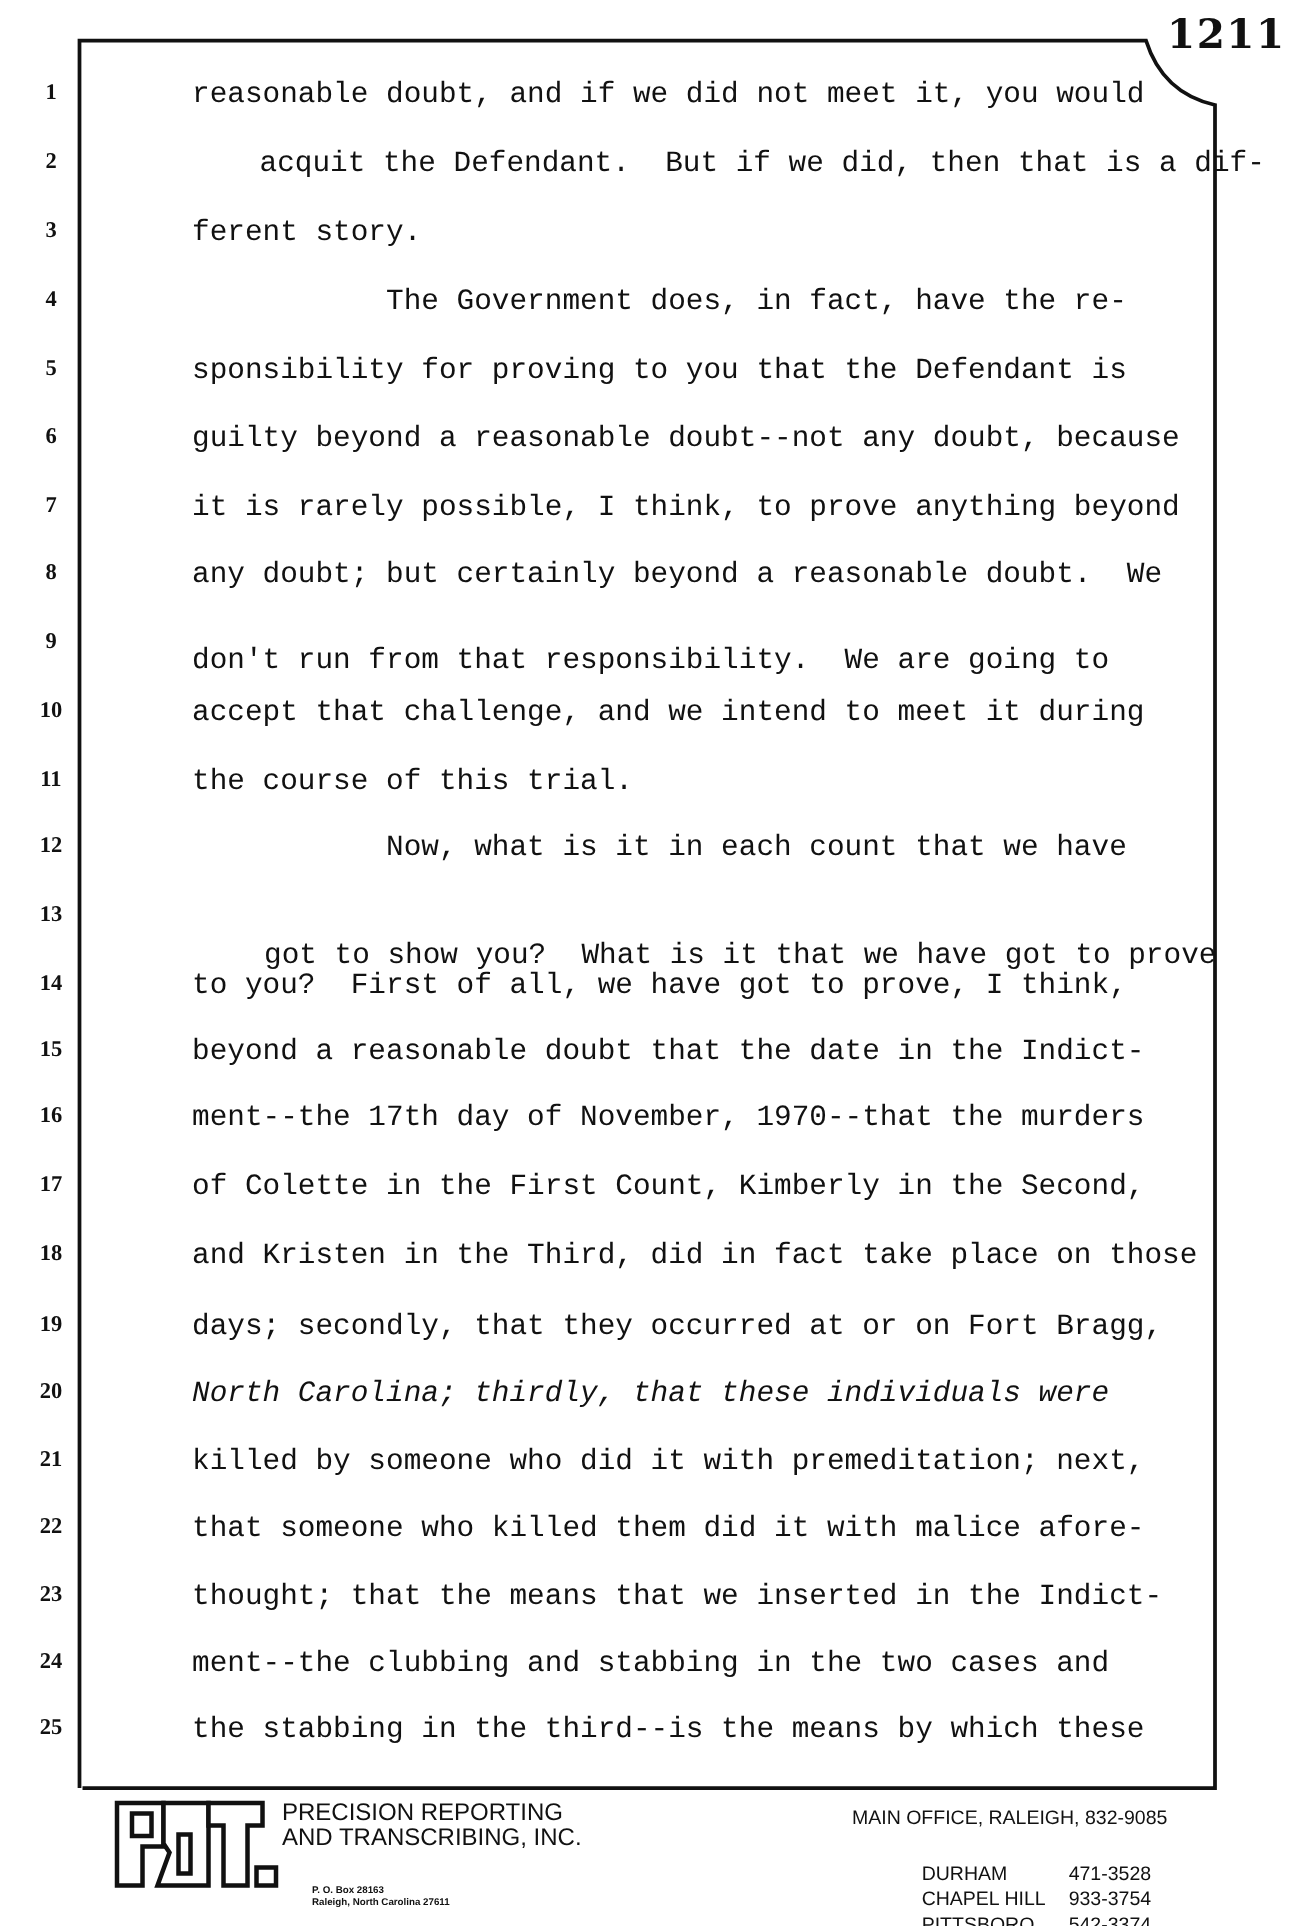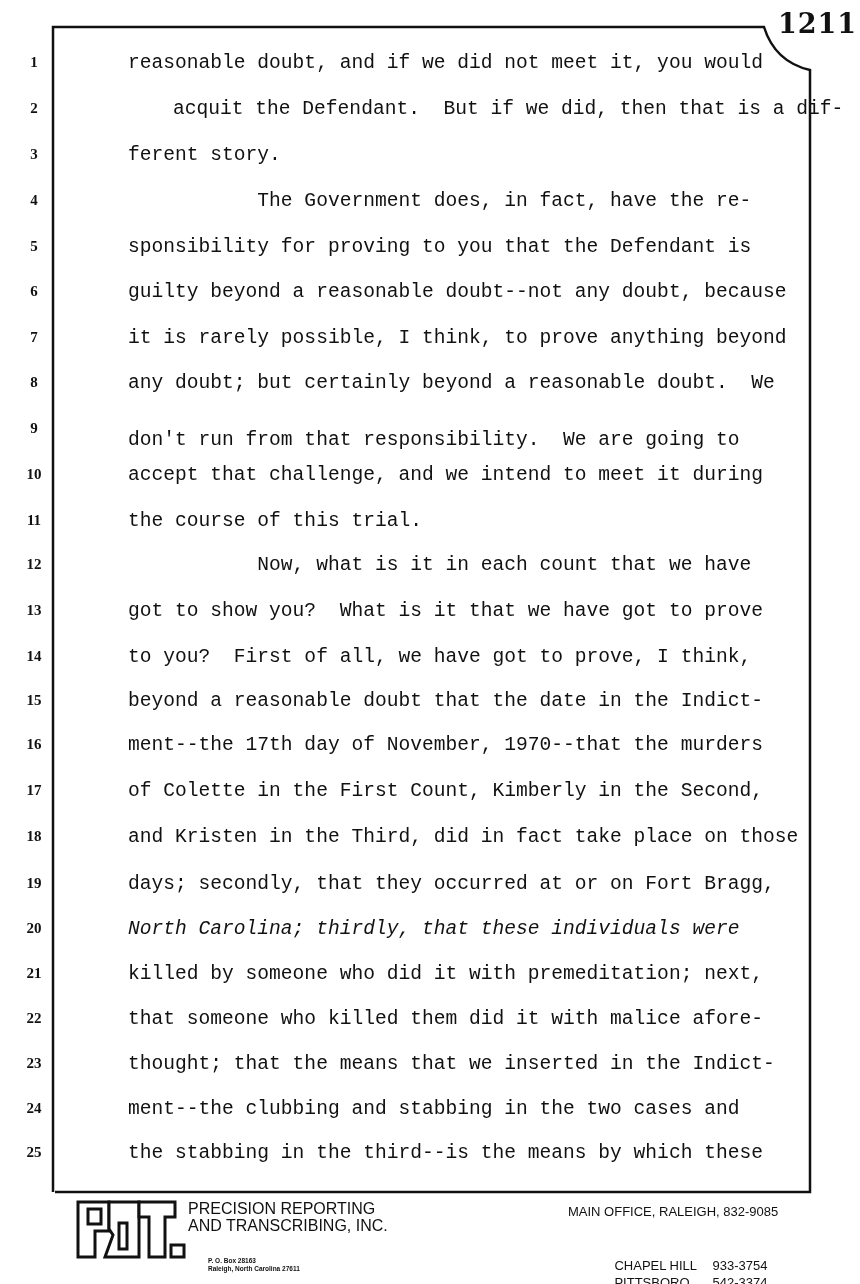--- a/index.html
+++ b/index.html
@@ -130,21 +130,21 @@
       <div class="line-text" style="top: 372px;">any doubt; but certainly beyond a reasonable doubt.  We</div>
       <div class="line-number" style="top: 420px;">9</div>
       <div class="line-text" style="top: 397px; margin-top: 32px;">don't run from that responsibility.  We are going to</div>
       <div class="line-number" style="top: 466px;">10</div>
       <div class="line-text" style="top: 464px;">accept that challenge, and we intend to meet it during</div>
       <div class="line-number" style="top: 512px;">11</div>
       <div class="line-text" style="top: 510px;">the course of this trial.</div>
       <div class="line-number" style="top: 556px;">12</div>
       <div class="line-text" style="top: 554px;">           Now, what is it in each count that we have</div>
       <div class="line-number" style="top: 602px;">13</div>
-      <div class="line-text" style="top: 600px;">got to show you?  What is it that we have got to prove</div>
+      <div class="line-text" style="top: 626px; margin-left: 48px;">got to show you?  What is it that we have got to prove</div>
       <div class="line-number" style="top: 648px;">14</div>
       <div class="line-text" style="top: 646px;">to you?  First of all, we have got to prove, I think,</div>
       <div class="line-number" style="top: 692px;">15</div>
       <div class="line-text" style="top: 690px;">beyond a reasonable doubt that the date in the Indict-</div>
       <div class="line-number" style="top: 736px;">16</div>
       <div class="line-text" style="top: 734px;">ment--the 17th day of November, 1970--that the murders</div>
       <div class="line-number" style="top: 782px;">17</div>
       <div class="line-text" style="top: 780px;">of Colette in the First Count, Kimberly in the Second,</div>
       <div class="line-number" style="top: 828px;">18</div>
       <div class="line-text" style="top: 826px;">and Kristen in the Third, did in fact take place on those</div>
@@ -183,20 +183,23 @@
   <div class="firm-name"><span>PRECISION REPORTING</span>
 <span>AND TRANSCRIBING, INC.</span></div>
 
   <div class="firm-address">
     <div>P. O. Box 28163</div>
     <div>Raleigh, North Carolina  27611</div>
   </div>
 
   <div class="office-main">MAIN OFFICE, RALEIGH, 832-9085</div>
 
+  <div class="office-row" style="top:1226px;">
+    <span class="office-city">DURHAM</span><span class="office-phone">471-3528</span>
+  </div>
   <div class="office-row" style="top:1243px;">
     <span class="office-city">CHAPEL HILL</span><span class="office-phone">933-3754</span>
   </div>
   <div class="office-row" style="top:1260px;">
     <span class="office-city">PITTSBORO</span><span class="office-phone">542-3374</span>
   </div>
 
 </div>
 
 </body></html>

